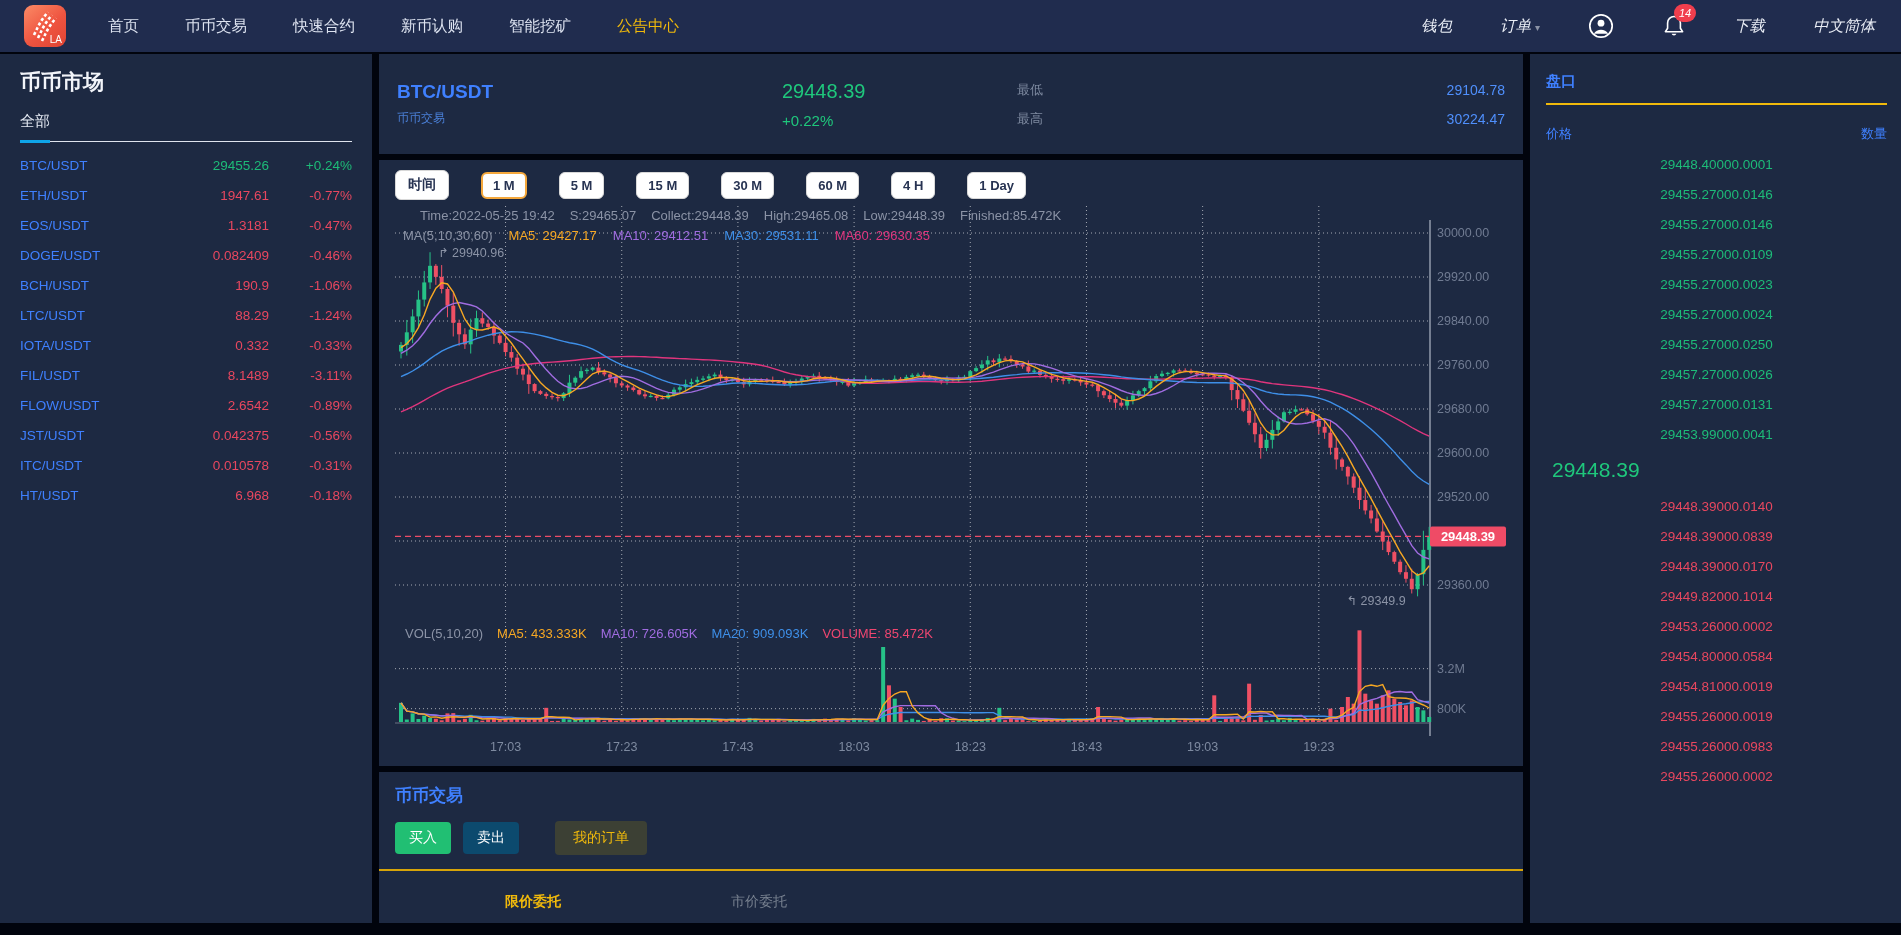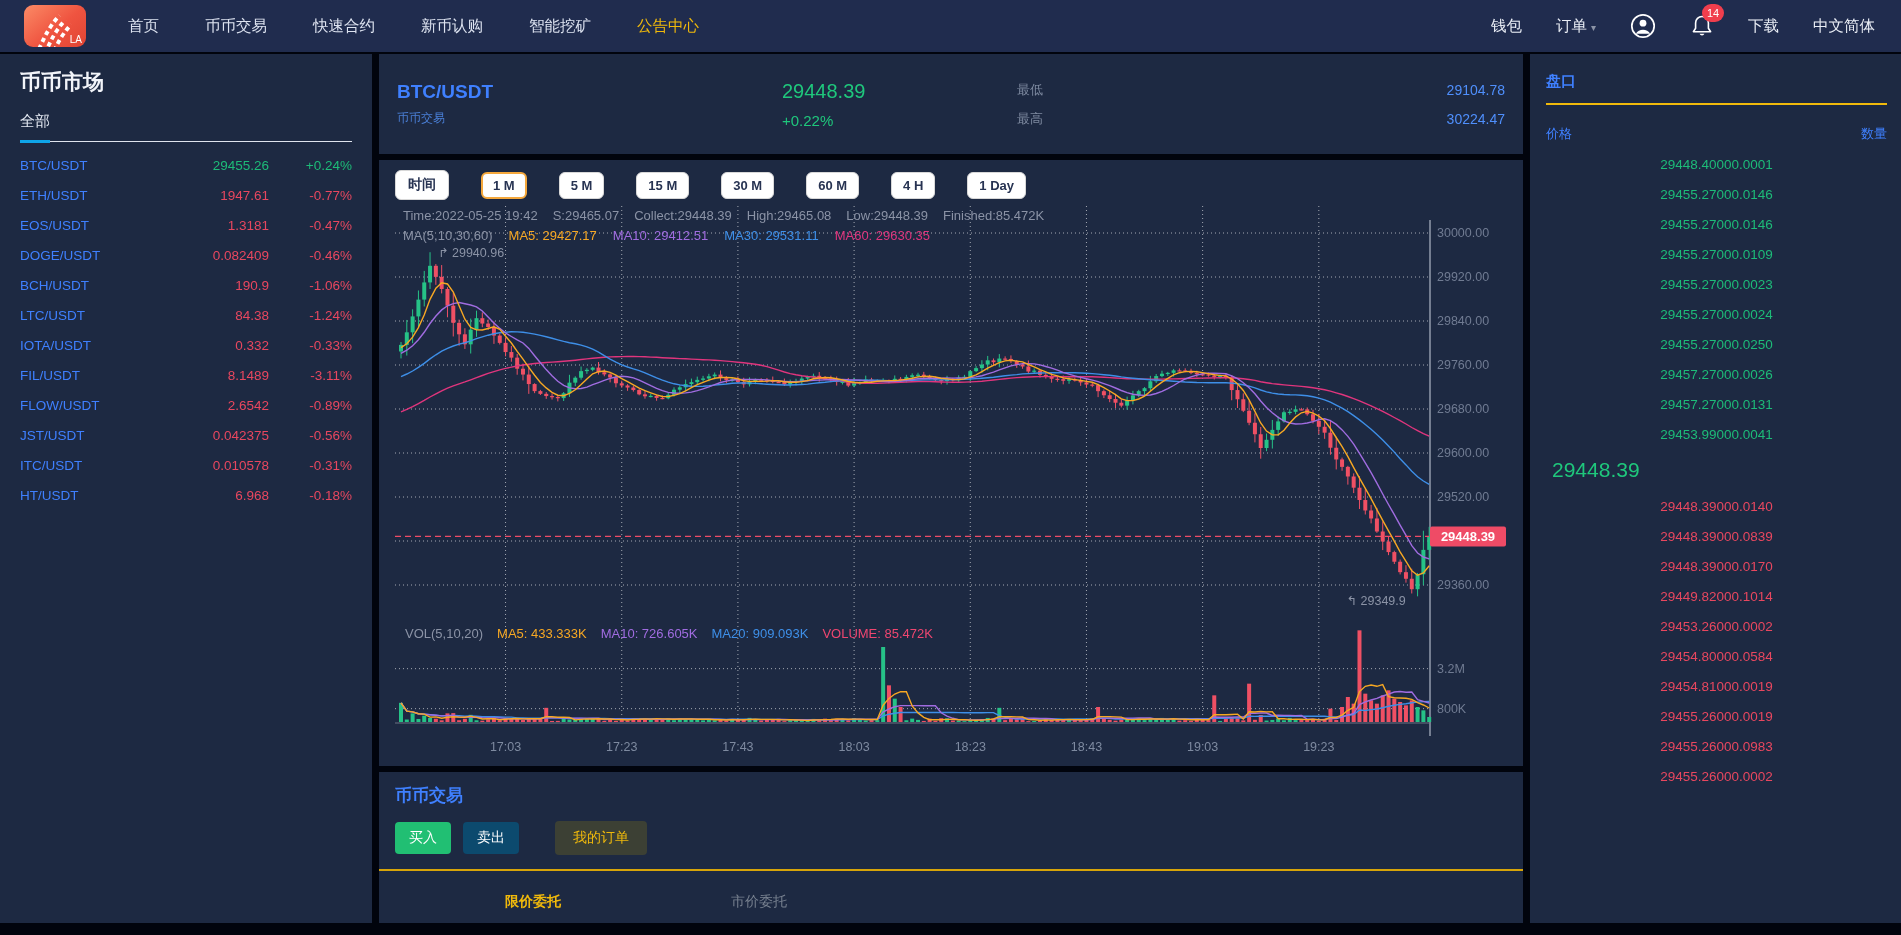--- a/index.html
+++ b/index.html
@@ -2,29 +2,29 @@
 <html><head>
 <meta charset="utf-8">
 <style>
   * { margin:0; padding:0; box-sizing:border-box; }
   html,body { width:1901px; height:935px; overflow:hidden; background:#01040d;
     font-family:"Liberation Sans","DejaVu Sans",sans-serif; color:#e9edf5; }
   
   .navbar { height:52px; background:#202c4e; display:flex; align-items:center;
     justify-content:space-between; padding:0 26px 0 24px; }
   .nav-left { display:flex; align-items:center; }
-  .logo { width:62px; height:42px; border-radius:9px; position:relative;
+  .logo { width:42px; height:42px; border-radius:9px; position:relative;
     background:linear-gradient(140deg,#fb8b66 0%,#ef5440 55%,#e04433 100%);
     margin-right:42px; overflow:hidden; }
   .logo svg { position:absolute; inset:0; }
   .logo .la { position:absolute; right:4px; bottom:2px; font-size:10px; color:#fff; }
   .nav-items { display:flex; gap:46px; }
   .nav-item { font-size:15.5px; color:#dde3f0; cursor:pointer; white-space:nowrap; }
   .nav-item.active { color:#f0b90b; }
-  .nav-right { display:flex; align-items:center; gap:34px; }
+  .nav-right { display:flex; align-items:center; gap:48px;font-style:italic; }
   .nav-right .txt { font-size:15.5px; color:#e9edf5; cursor:pointer; white-space:nowrap; }
   .caret { font-size:10px; color:#8b93a6; margin-left:4px; }
   .icon-btn { position:relative; display:flex; align-items:center; cursor:pointer;justify-content:center; }
   .badge { position:absolute; top:-9px; left:12px; background:#f03e4d; color:#fff;
     font-size:11px; line-height:18px; min-width:22px; text-align:center;
     border-radius:9px; padding:0 3px; }
   
   .content { display:flex; gap:7px; margin-top:2px; height:869px;border-radius:17px; }
   .panel { background:#1d2942; }
   .market-panel { width:372px; flex:none; padding:14px 20px 0 20px; }
@@ -55,21 +55,21 @@
   .stat-value { font-size:14px; color:#4f8ffc; }
   
   .chart-panel { height:606px; padding:10px 16px 0 16px; overflow:hidden; }
   .toolbar { display:flex; gap:32px; align-items:center; height:30px; }
   .int-btn { background:#fff; color:#273352; font-weight:bold; font-size:13px;
     border:1px solid #d8d8d8; border-radius:6px; padding:5px 11px; cursor:pointer;
     font-family:inherit; }
   .int-btn.time { font-size:14px; padding:5px 12px; }
   .int-btn.active { border:2px solid #f5a83c; padding:4px 10px; }
   .chart-wrap { position:relative; margin-top:6px; height:560px; }
-  .info1 { position:absolute; left:8px; top:2px; font-size:13px; color:#8b93a6; z-index:2; }
+  .info1 { position:absolute; left:25px; top:2px; font-size:13px; color:#8b93a6; z-index:2; }
   .info1 span { margin-right:15px; }
   .info2 { position:absolute; left:8px; top:22px; font-size:13px; color:#8b93a6; z-index:2; }
   .info2 span { margin-right:16px; }
   .vol-legend { position:absolute; left:10px; top:420px; font-size:13px; color:#8b93a6; z-index:2; }
   .vol-legend span { margin-right:14px; }
   
   .trade-panel { flex:1; padding:12px 16px 0 16px; overflow:hidden; }
   .trade-title { font-size:17px; font-weight:bold; color:#3f80ff; }
   .trade-btns { display:flex; align-items:center; gap:12px; margin-top:14px; }
   .btn { border:none; border-radius:4px; font-size:14px; padding:7px 14px; cursor:pointer;
@@ -166,21 +166,21 @@
           <span class="p-price down">0.082409</span>
           <span class="p-chg down">-0.46%</span>
         </div>
         <div class="pair-row">
           <span class="p-name">BCH/USDT</span>
           <span class="p-price down">190.9</span>
           <span class="p-chg down">-1.06%</span>
         </div>
         <div class="pair-row">
           <span class="p-name">LTC/USDT</span>
-          <span class="p-price down">84.38</span>
+          <span class="p-price down">88.29</span>
           <span class="p-chg down">-1.24%</span>
         </div>
         <div class="pair-row">
           <span class="p-name">IOTA/USDT</span>
           <span class="p-price down">0.332</span>
           <span class="p-chg down">-0.33%</span>
         </div>
         <div class="pair-row">
           <span class="p-name">FIL/USDT</span>
           <span class="p-price down">8.1489</span>

